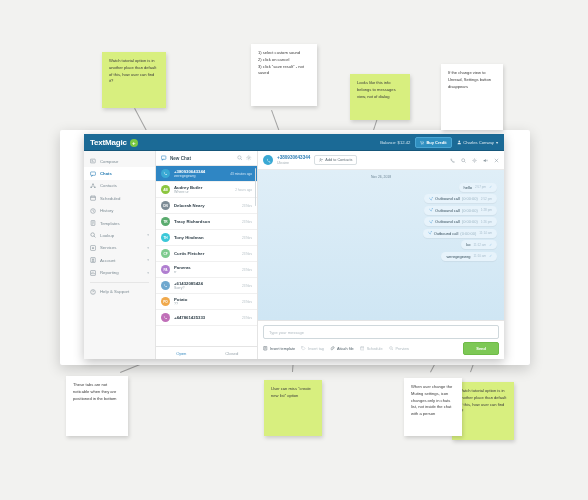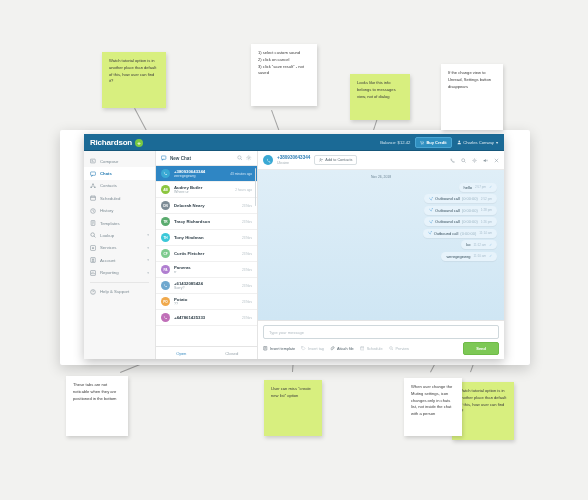--- a/index.html
+++ b/index.html
@@ -164,21 +164,21 @@
   <div class="conn" style="left:292px;top:372px;width:22px;transform:rotate(-86deg);"></div>
   <div class="conn" style="left:430px;top:372px;width:42px;transform:rotate(-62deg);"></div>
   <div class="conn" style="left:470px;top:372px;width:38px;transform:rotate(-70deg);"></div>
 
   <div class="window-shadow-wrap"></div>
 
   <div class="window">
 
     <div class="topbar">
       <div class="brand">
-        <span class="brand-text">Richardson</span>
+        <span class="brand-text">TextMagic</span>
         <span class="brand-dot">+</span>
       </div>
       <div class="topright">
         <span class="balance">Balance: $12.42</span>
         <div class="buy-credit">
           <svg width="4" height="4" viewBox="0 0 16 16">
               <path d="M1 2h2l2 8h8l2-6H5" fill="none" stroke="#fff" stroke-width="1.6"></path>
               <circle cx="6" cy="13" r="1.3" fill="#fff"></circle>
               <circle cx="12" cy="13" r="1.3" fill="#fff"></circle>
             </svg>

